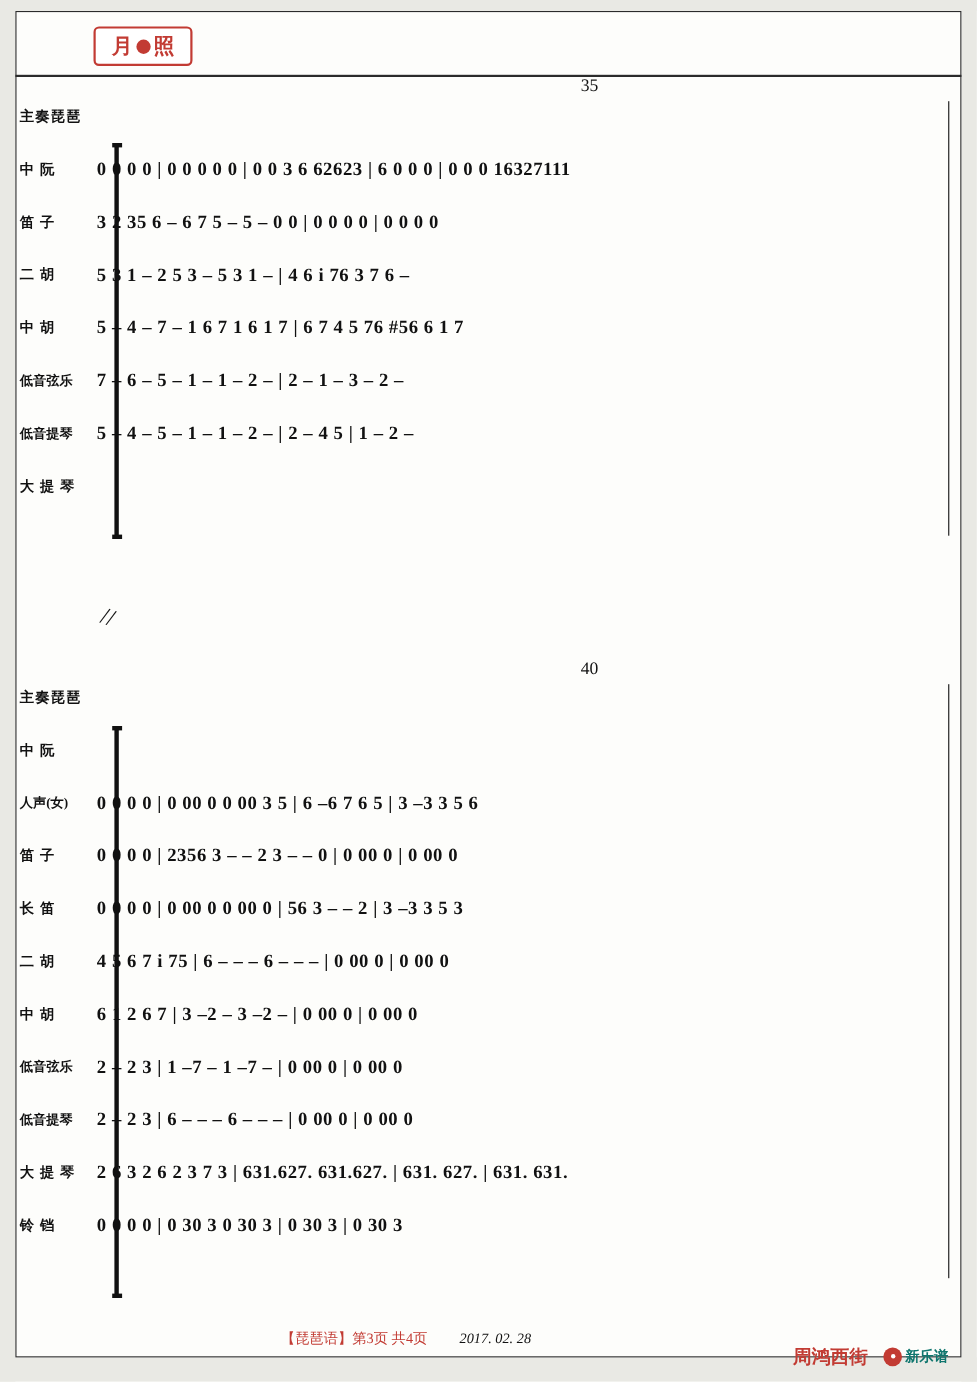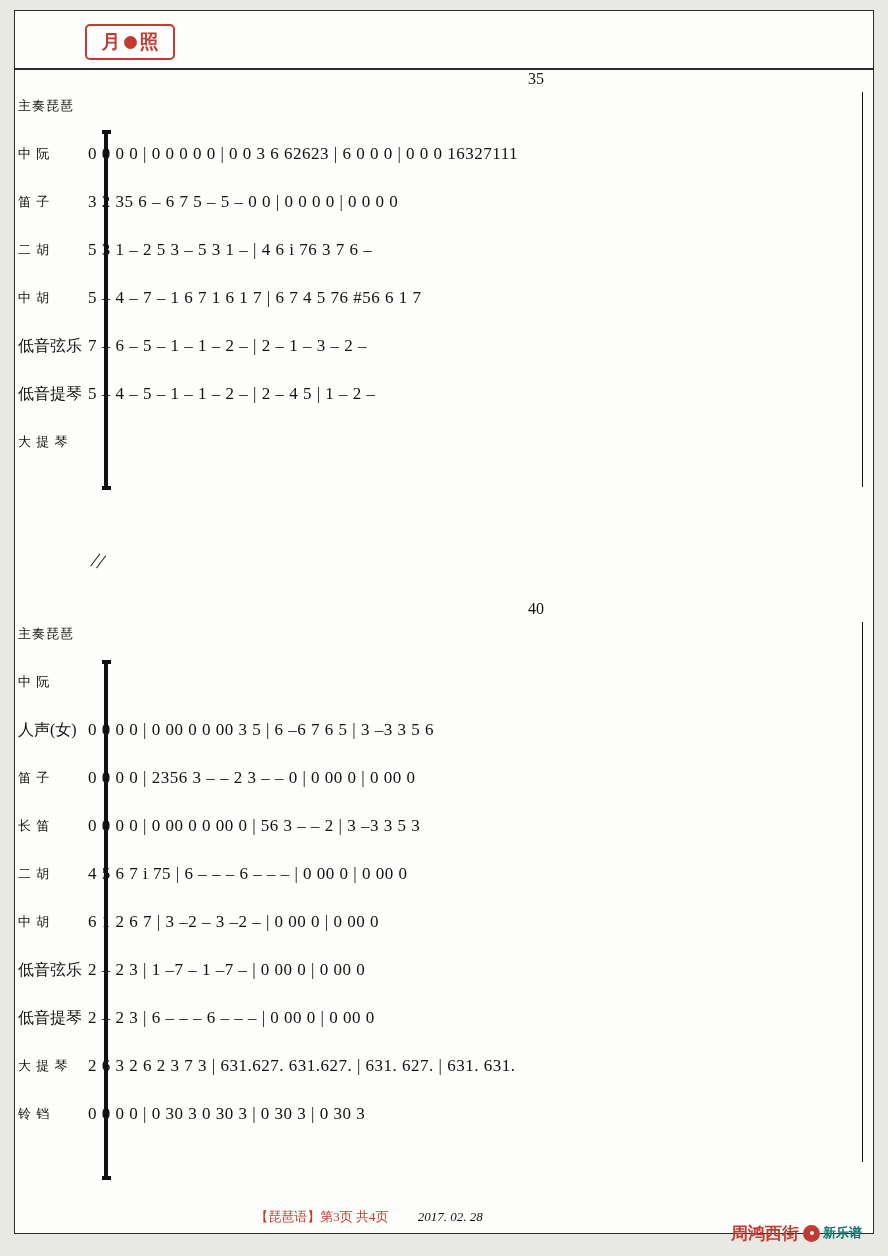--- a/index.html
+++ b/index.html
@@ -35,35 +35,35 @@
   }
   #logo .dot{
     display:inline-block;width:13px;height:13px;border-radius:50%;
     background:#c23b33;
   }
   #logo-rule{
     position:absolute;left:14px;top:68px;right:14px;height:1.5px;background:#2b2b2b;
   }
 
   
-  .system{position:absolute;left:0;width:888px;}
+  .system{position:absolute;left:0;width:888px;font-weight:bold;}
   #system-1{top:82px;}
   #system-2{top:610px;}
 
   .row{
     position:relative;height:48px;
     display:flex;align-items:center;
   }
   .label{
     width:84px;flex:0 0 84px;text-align:justify;
     font-size:13px;letter-spacing:1px;padding-left:18px;
     box-sizing:border-box;white-space:nowrap;
     font-family:"Liberation Serif", serif;
   }
-  .label.small{font-size:16px;letter-spacing:0;}
+  .label.small{font-size:12px;letter-spacing:0;}
   .music{
     flex:1;font-size:17px;white-space:nowrap;overflow:hidden;
     font-family:"Liberation Serif", serif;
     letter-spacing:0.5px;
     padding-left:4px;
   }
 
   
   .brace{
     position:absolute;left:104px;width:4px;background:#111;
@@ -87,21 +87,21 @@
   }
 
   
   #footer{
     position:absolute;left:0;bottom:30px;width:738px;text-align:center;
     font-size:13px;
   }
   #footer .red{color:#c23b33;}
   #footer .date{margin-left:26px;font-style:italic;font-family:"Liberation Serif",serif;}
   #stamp{
-    position:absolute;right:26px;bottom:14px;display:flex;align-items:center;gap:4px;
+    position:absolute;right:26px;bottom:14px;display:flex;align-items:center;gap:14px;
   }
   #stamp .seal{
     color:#c23b33;font-size:17px;font-weight:bold;line-height:1;
     font-family:"Liberation Serif",serif;
   }
   #stamp .site{
     display:flex;align-items:center;gap:3px;color:#0f766e;font-size:13px;font-weight:bold;
   }
   #stamp .disc{
     width:17px;height:17px;border-radius:50%;background:#c23b33;position:relative;

